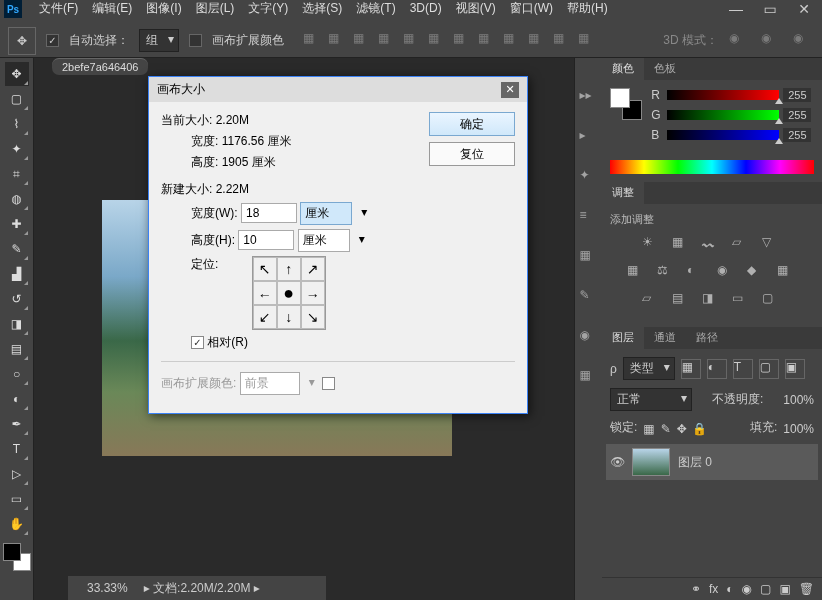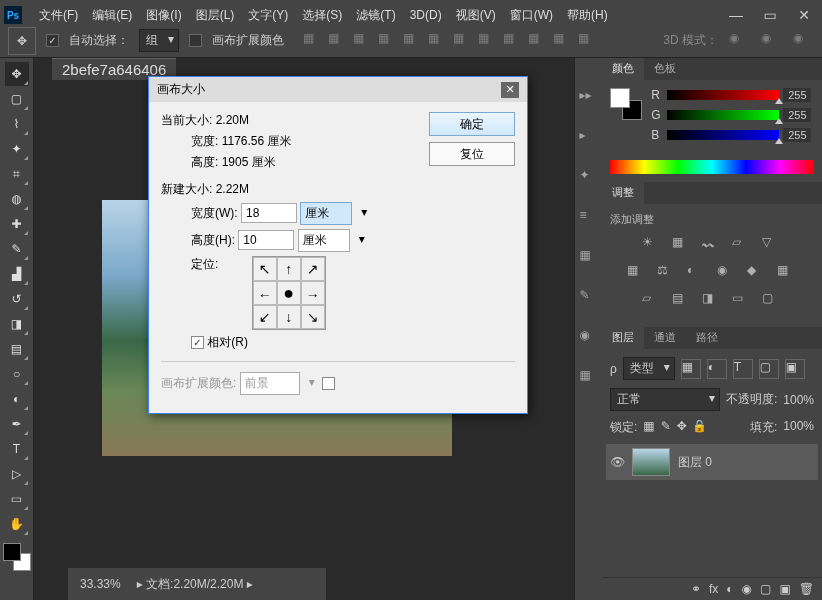--- a/index.html
+++ b/index.html
@@ -1,38 +1,38 @@
 <!DOCTYPE html>
 <html><head>
 <meta charset="utf-8">
 <style>
 * { margin: 0; padding: 0; box-sizing: border-box; font-family: "Microsoft YaHei", sans-serif; font-size: 12px; }
 body { background: #525252; width: 822px; height: 600px; overflow: hidden; color: #ccc; }
-.titlebar { background: #444; height: 24px; display: flex; align-items: flex-end; padding: 0 4px; }
+.titlebar { background: #444; height: 24px; display: flex; align-items: flex-start; padding: 0 4px; }
 .titlebar .ps-icon { width: 18px; height: 18px; background: #001e36; color: #31a8ff; display: flex; align-items: center; justify-content: center; font-size: 10px; font-weight: bold; margin-right: 10px; }
 .menu-item { color: #ddd; padding: 0 7px; cursor: default; }
 .winbtns { margin-left: auto; display: flex; gap: 6px; }
 .winbtn { width: 28px; height: 18px; display: flex; align-items: center; justify-content: center; color: #ccc; font-size: 14px; }
 .optbar { background: #444; height: 34px; border-bottom: 1px solid #222; display: flex; align-items: center; padding: 2px 8px; gap: 10px; }
 .optbar .icon-box { width: 28px; height: 28px; border: 1px solid #666; display: flex; align-items: center; justify-content: center; }
 .checkbox { width: 13px; height: 13px; background: #333; border: 1px solid #666; display: inline-flex; align-items: center; justify-content: center; }
 .checkbox.checked::after { content: "✓"; color: #ccc; font-size: 10px; }
 .dropdown { background: #333; border: 1px solid #222; padding: 2px 20px 2px 6px; position: relative; color: #ccc; }
 .dropdown::after { content: "▾"; position: absolute; right: 4px; }
 .opticon { width: 22px; height: 22px; opacity: 0.4; border: 1px solid transparent; }
 .workspace { display: flex; height: 542px; }
 .toolbox { width: 34px; background: #444; border-right: 1px solid #222; display: flex; flex-direction: column; align-items: center; padding-top: 4px; gap: 1px; }
 .tool { width: 24px; height: 24px; display: flex; align-items: center; justify-content: center; color: #ddd; position: relative; }
 .tool.active { background: #2a2a2a; }
 .tool .tri { position: absolute; right: 1px; bottom: 1px; width: 0; height: 0; border-left: 4px solid transparent; border-bottom: 4px solid #999; }
 .tool-swatch { margin-top: 6px; position: relative; width: 28px; height: 28px; }
 .tool-swatch .fg { position: absolute; width: 18px; height: 18px; background: #000; border: 1px solid #888; top: 0; left: 0; }
 .tool-swatch .bg { position: absolute; width: 18px; height: 18px; background: #fff; border: 1px solid #888; bottom: 0; right: 0; }
 .canvas-area { flex: 1; background: #2a2a2a; position: relative; }
-.tab { background: #444; color: #ddd; display: inline-block; padding: 2px 10px; border-top: 1px solid #666; margin-left: 18px; font-size: 15px; }
+.tab { background: #444; color: #ddd; display: inline-block; padding: 2px 10px; border-top: 1px solid #666; margin-left: 18px; font-size: 11px; border-radius: 7px; }
 .photo { position: absolute; left: 68px; top: 142px; width: 350px; height: 256px; background: linear-gradient(180deg, #b8d4e8 0%, #7aa8c8 30%, #3a6848 55%, #6a8858 75%, #887858 100%); }
 .midcol { width: 28px; background: #444; border-left: 1px solid #222; display: flex; flex-direction: column; align-items: center; padding-top: 30px; gap: 22px; }
 .midicon { width: 18px; height: 18px; opacity: 0.7; }
 .rightpanel { width: 220px; background: #444; display: flex; flex-direction: column; }
 .panel-tabs { display: flex; background: #3a3a3a; height: 22px; }
 .panel-tab { padding: 3px 10px; color: #aaa; font-size: 11px; }
 .panel-tab.active { background: #444; color: #ddd; }
 .color-panel { padding: 8px; }
 .swatch-fg-bg { position: relative; width: 32px; height: 32px; display: inline-block; vertical-align: top; }
 .swatch-fg-bg .fg { position: absolute; width: 20px; height: 20px; background: #fff; border: 1px solid #888; top: 0; left: 0; z-index: 2; }
@@ -46,27 +46,27 @@
 .slider-track.b { background: linear-gradient(90deg, #000, #00f); }
 .slider-thumb { position: absolute; right: -4px; top: 8px; width: 0; height: 0; border-left: 4px solid transparent; border-right: 4px solid transparent; border-bottom: 6px solid #ccc; }
 .slider-val { width: 28px; background: #333; color: #ccc; text-align: center; font-size: 11px; padding: 1px; }
 .spectrum { height: 14px; margin: 4px 8px 8px; background: linear-gradient(90deg, #f00, #ff0, #0f0, #0ff, #00f, #f0f, #f00); }
 .adjust-panel { padding: 8px; }
 .adjust-row { display: flex; justify-content: center; gap: 10px; margin: 8px 0; }
 .adj-icon { width: 20px; height: 20px; opacity: 0.8; }
 .layers-panel { flex: 1; padding: 4px; }
 .layers-row1 { display: flex; align-items: center; gap: 6px; padding: 4px; }
 .filter-icon { width: 20px; height: 20px; border: 1px solid #666; }
-.layers-row2 { display: flex; align-items: center; gap: 6px; padding: 4px; font-size: 11px; }
+.layers-row2 { display: flex; align-items: center; gap: 20px; padding: 4px; font-size: 11px; }
 .layers-row2 .dd { flex: 1; }
-.layers-row3 { display: flex; align-items: flex-start; gap: 6px; padding: 4px; font-size: 11px; }
+.layers-row3 { display: flex; align-items: flex-end; gap: 6px; padding: 4px; font-size: 11px; }
 .layer-item { display: flex; align-items: center; gap: 8px; background: #5a5a5a; padding: 4px; margin: 4px 0; }
 .eye { width: 14px; height: 14px; }
 .layer-thumb { width: 38px; height: 28px; background: linear-gradient(180deg, #b8d4e8, #3a6848); border: 1px solid #888; }
-.statusbar { background: #444; height: 32px; display: flex; align-items: center; padding: 0 12px; gap: 16px; font-size: 11px; color: #ccc; position: absolute; bottom: 0; left: 34px; right: 248px; }
+.statusbar { background: #444; height: 24px; display: flex; align-items: center; padding: 0 19px; gap: 16px; font-size: 11px; color: #ccc; position: absolute; bottom: 0; left: 34px; right: 248px; }
 
 .dialog { position: absolute; left: 148px; top: 76px; width: 380px; background: #f0f0f0; border: 1px solid #3b82f6; box-shadow: 2px 2px 10px rgba(0,0,0,0.6); color: #000; }
 .dialog-title { background: #ddd; padding: 4px 8px; font-size: 12px; display: flex; align-items: center; }
 .dialog-title .spacer { flex: 1; }
 .dialog-close { width: 18px; height: 16px; background: #666; color: #fff; display: flex; align-items: center; justify-content: center; font-size: 11px; }
 .dialog-body { padding: 10px 12px 14px; position: relative; }
 .dlg-btns { position: absolute; right: 12px; top: 10px; display: flex; flex-direction: column; gap: 6px; }
 .dlg-btn { width: 86px; height: 24px; background: #fafafa; border: 1px solid #999; text-align: center; }
 .dlg-btn.primary { background: linear-gradient(180deg, #eaf5ff, #d0e8fa); border: 1px solid #7aa8d0; }
 .section { margin-bottom: 10px; }

